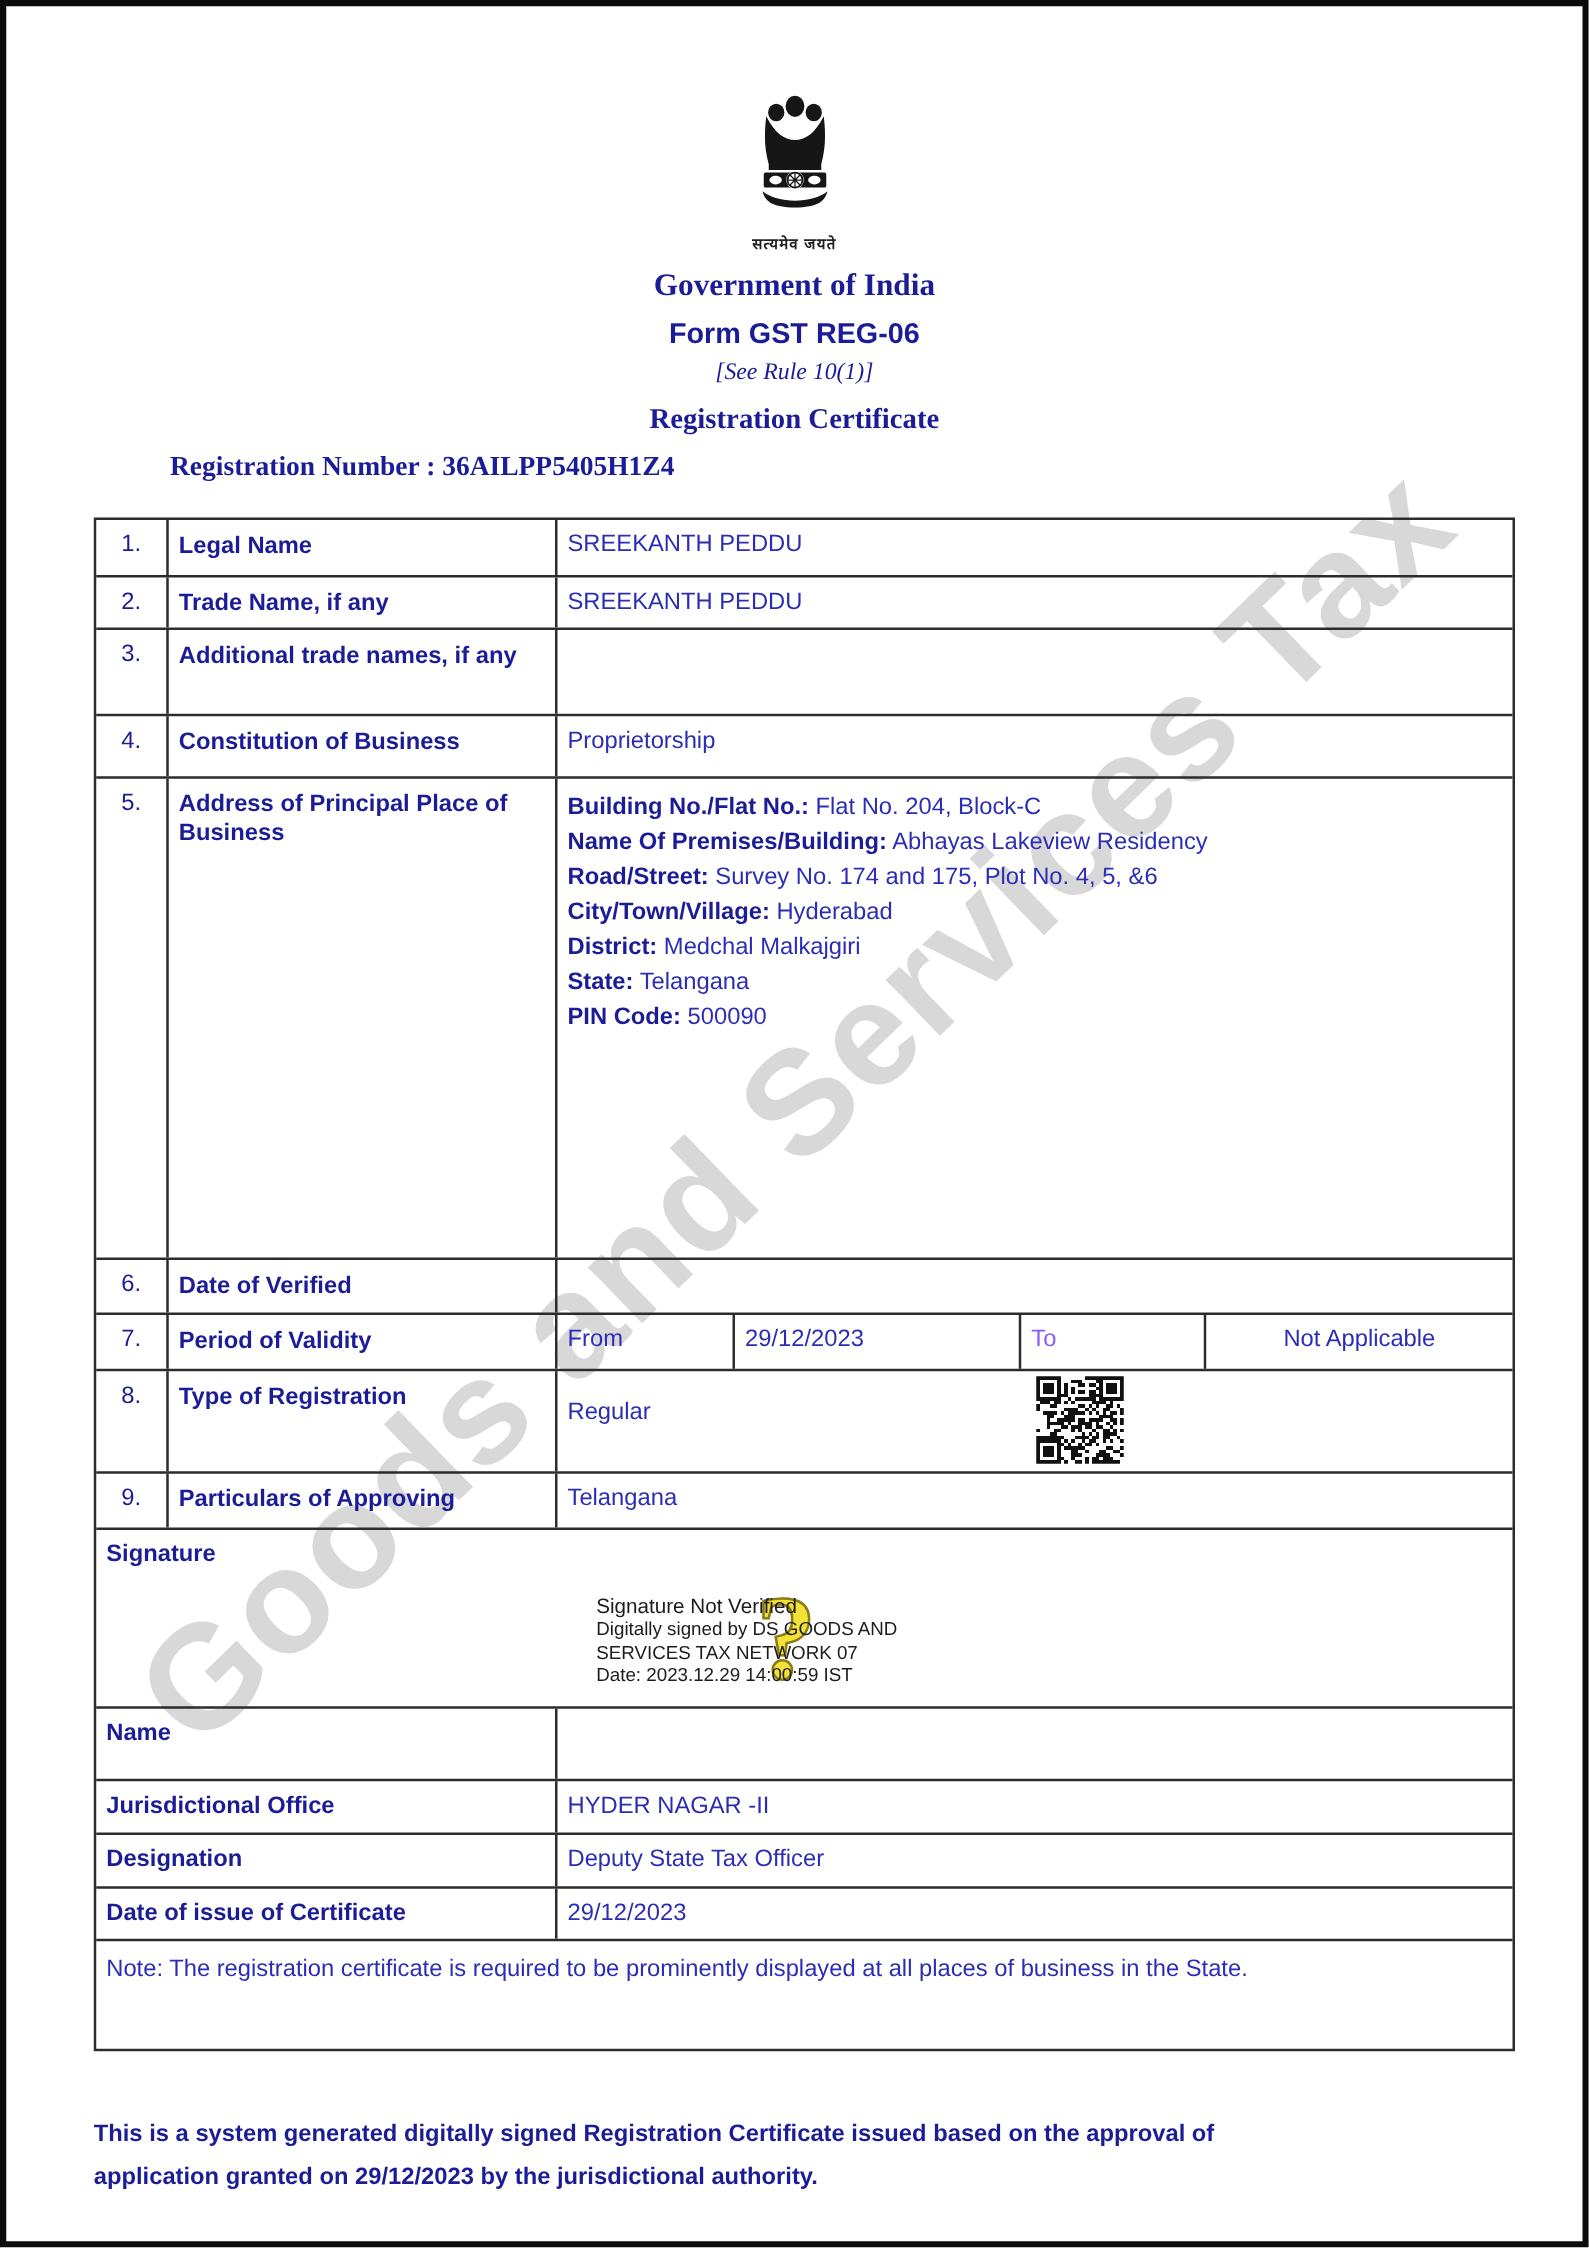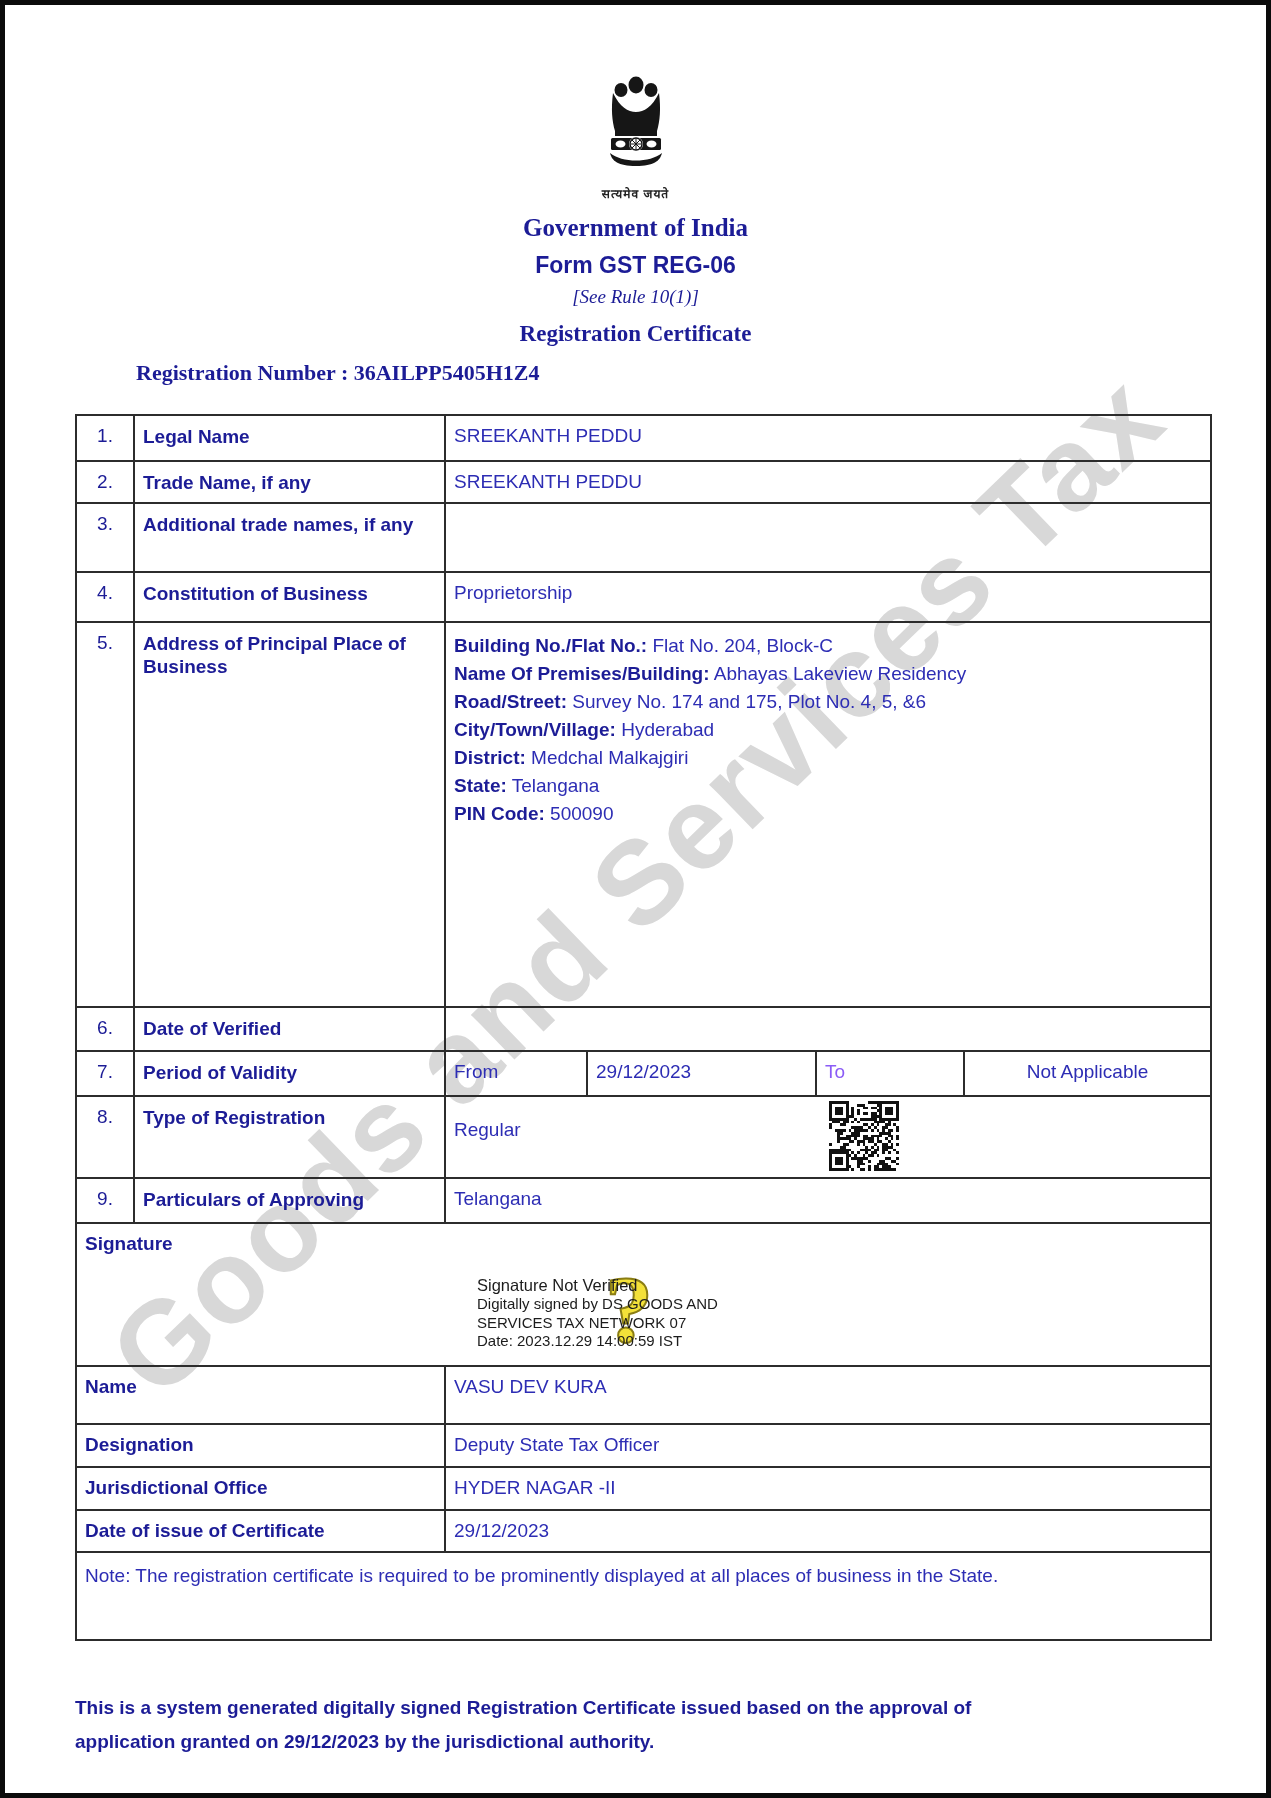--- a/index.html
+++ b/index.html
@@ -425,33 +425,32 @@
           <div class="stamp-l1">Signature Not Verified</div>
           <div class="stamp-l">Digitally signed by DS GOODS AND</div>
           <div class="stamp-l">SERVICES TAX NETWORK 07</div>
           <div class="stamp-l">Date: 2023.12.29 14:00:59 IST</div>
         </div>
       </div>
     </div>
 
     <div class="trow" style="height:58px">
       <div class="cell c-labelwide">Name</div>
-      <div class="cell c-full">VASU DEV KURA</div>
+    </div>
+
+    <div class="trow" style="height:43px">
+      <div class="cell c-labelwide">Jurisdictional Office</div>
+      <div class="cell c-full">HYDER NAGAR -II</div>
     </div>
 
     <div class="trow" style="height:43px">
       <div class="cell c-labelwide">Designation</div>
       <div class="cell c-full">Deputy State Tax Officer</div>
     </div>
 
-    <div class="trow" style="height:43px">
-      <div class="cell c-labelwide">Jurisdictional Office</div>
-      <div class="cell c-full">HYDER NAGAR -II</div>
-    </div>
-
     <div class="trow" style="height:42px">
       <div class="cell c-labelwide">Date of issue of Certificate</div>
       <div class="cell c-full">29/12/2023</div>
     </div>
 
     <div class="trow" style="height:88px">
       <div class="cell c-full note-cell">Note: The registration certificate is required to be prominently displayed at all places of business in the State.</div>
     </div>
 
   </div>

